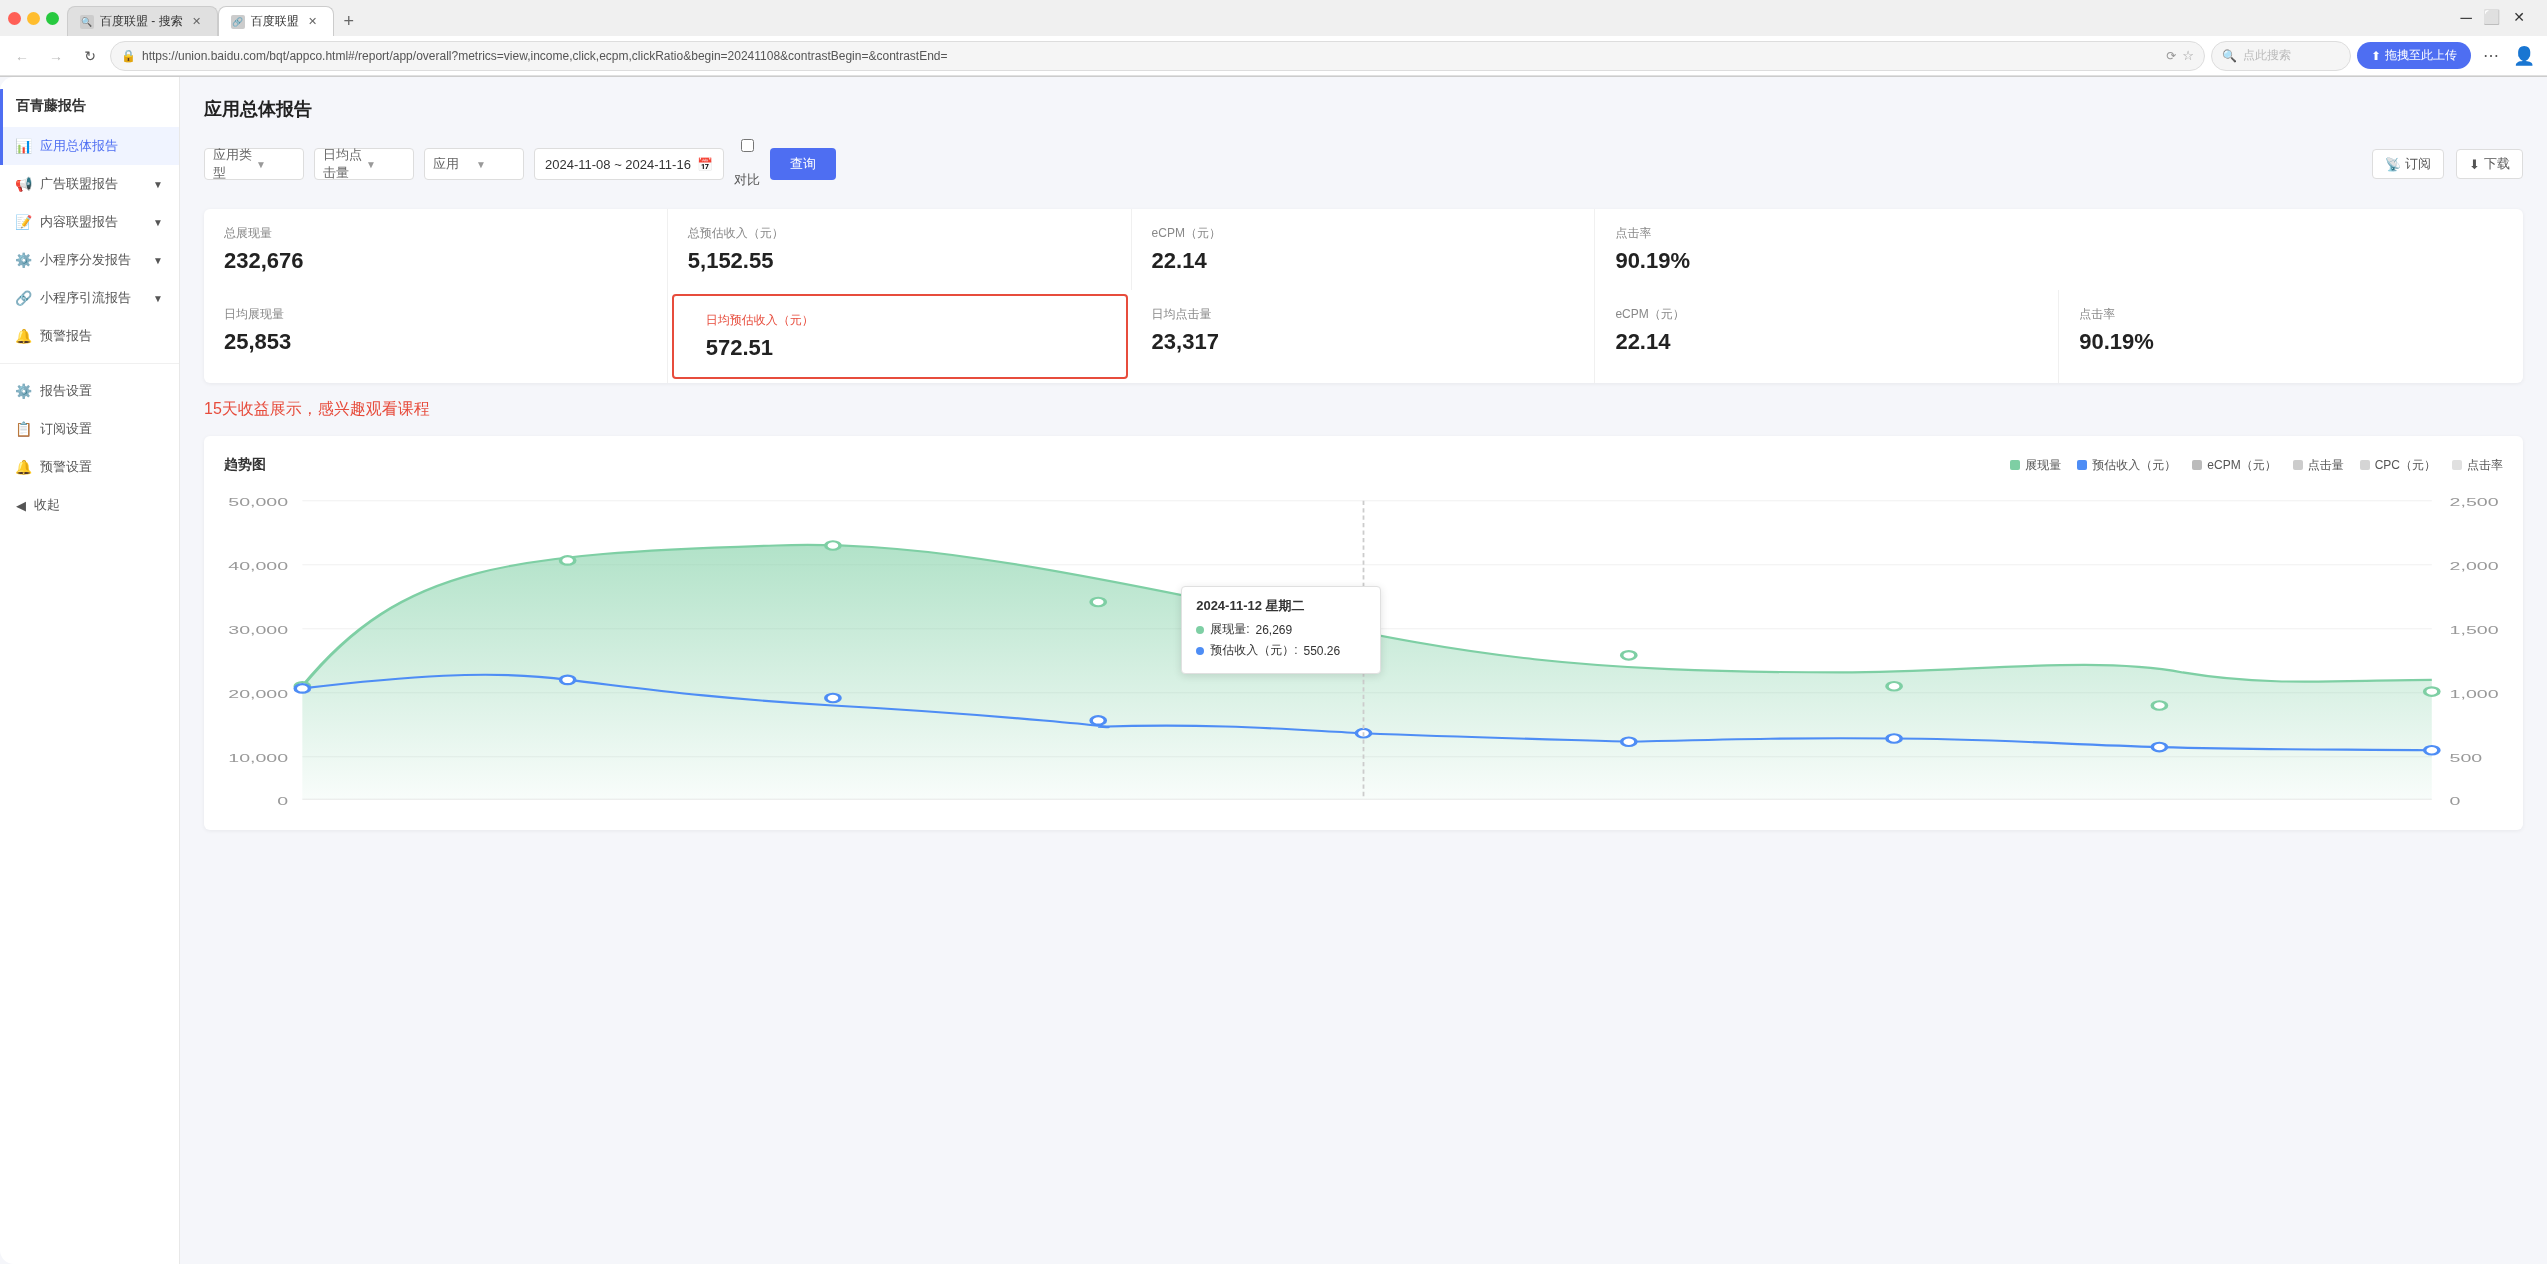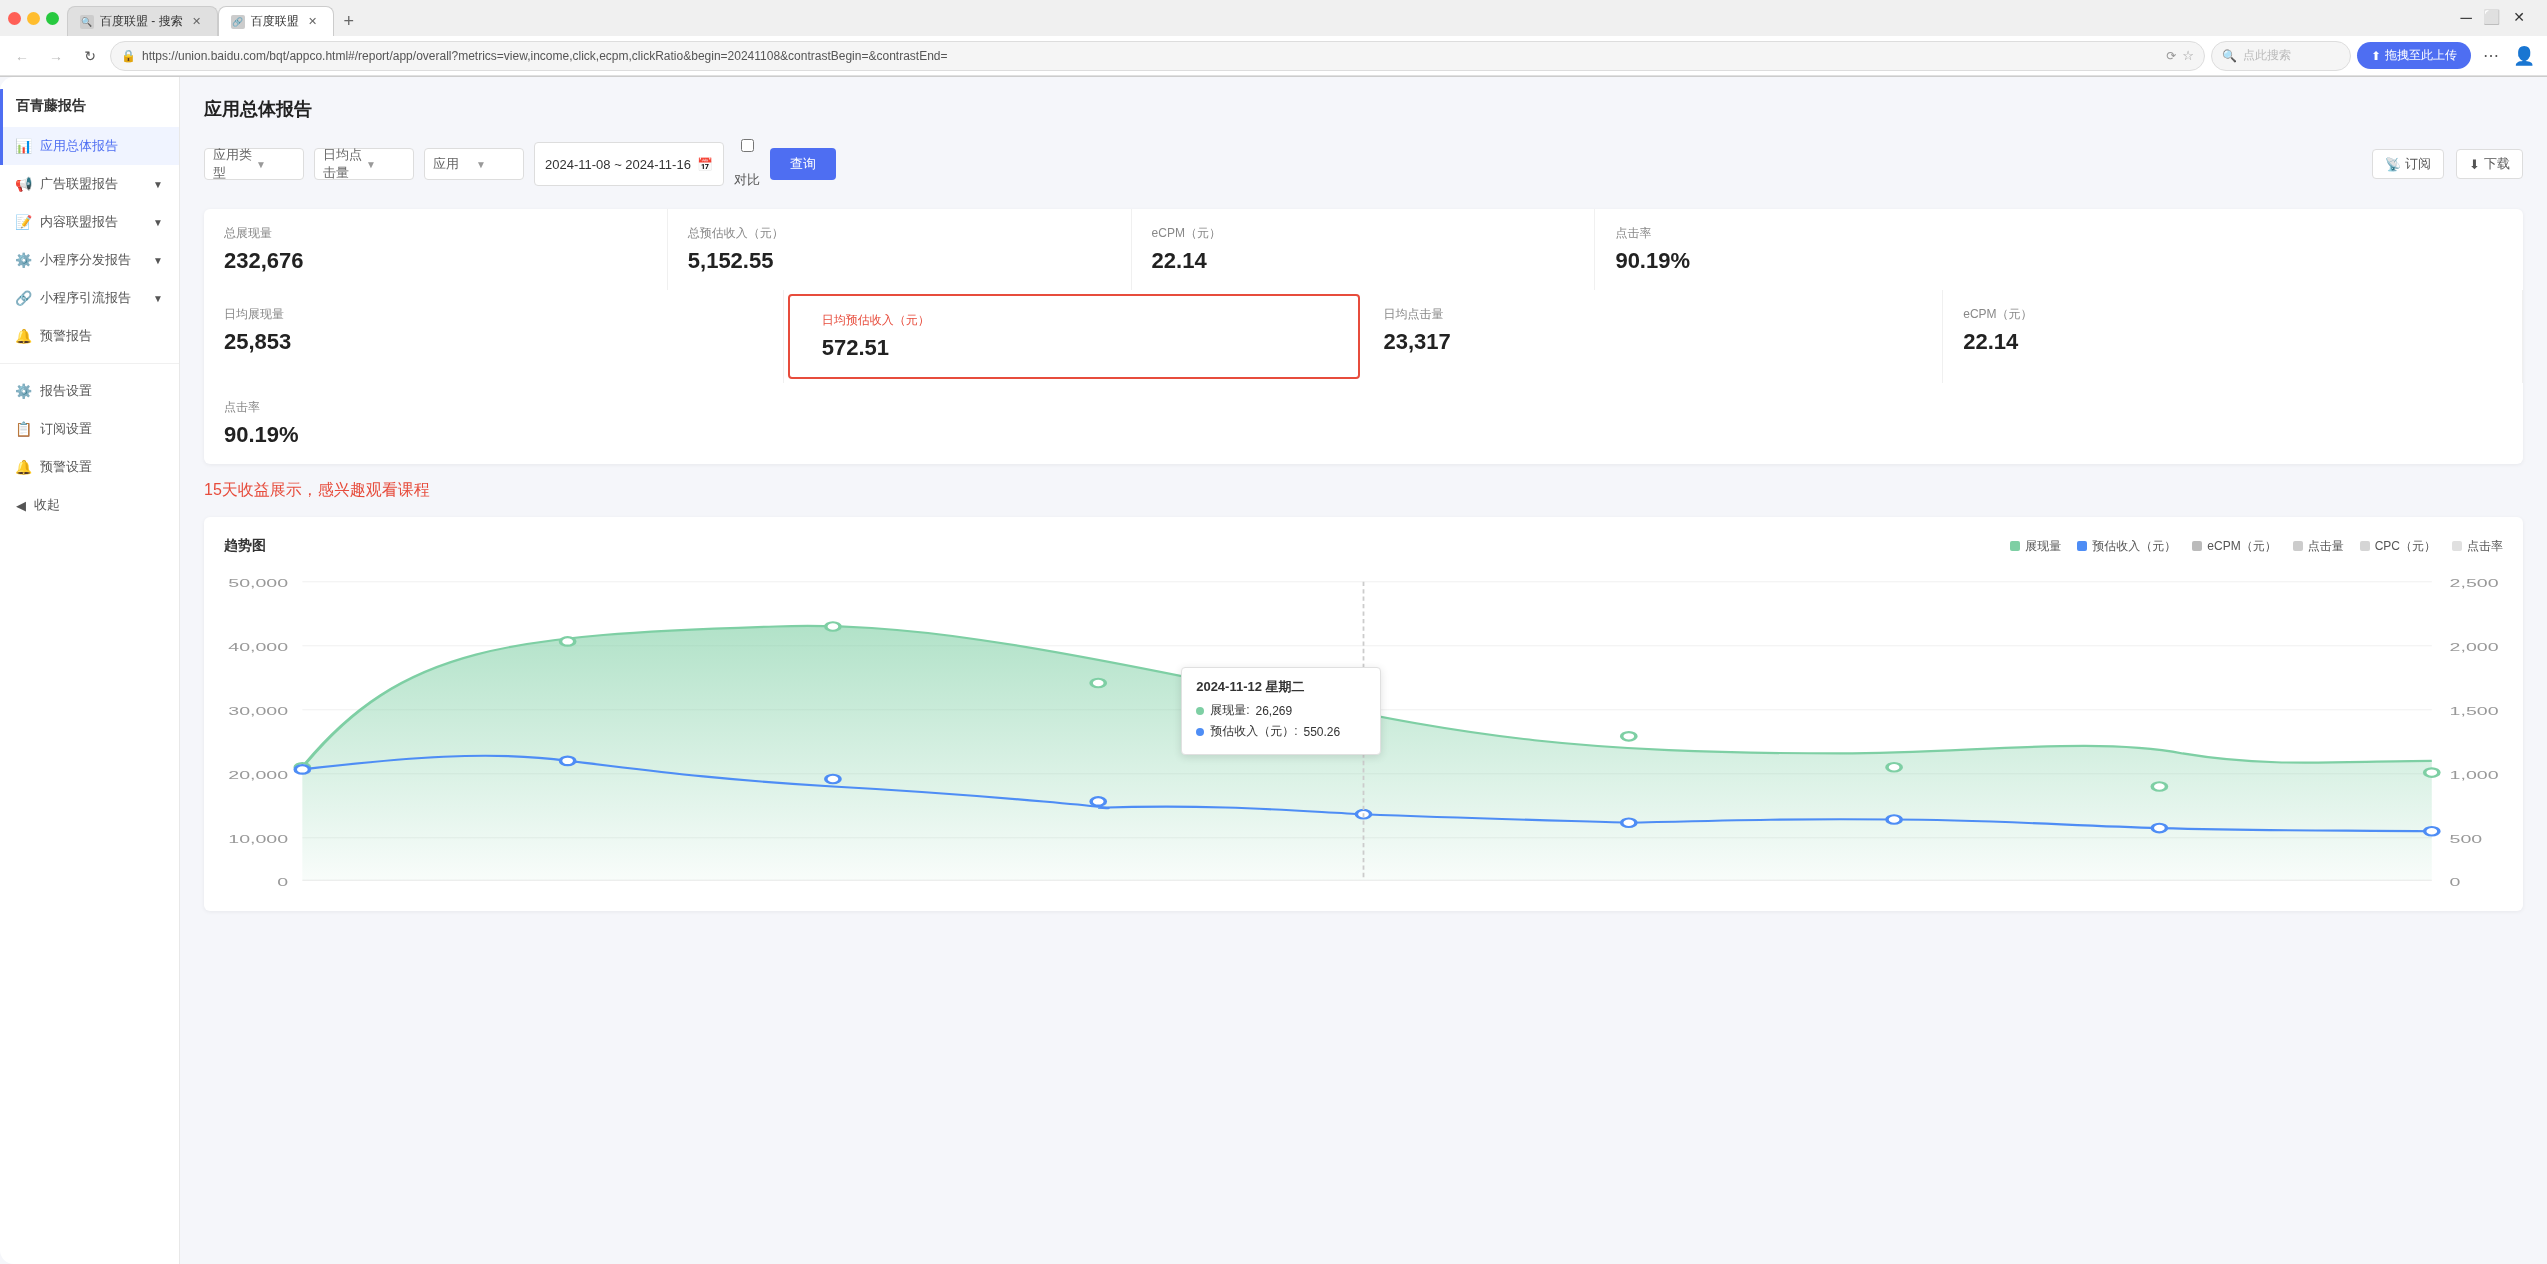--- a/index.html
+++ b/index.html
@@ -44,21 +44,21 @@
 
     
     .main { flex: 1; overflow-y: auto; background: #f5f6fa; padding: 20px 24px; }
     .page-title { font-size: 18px; font-weight: 600; color: #222; margin-bottom: 18px; }
 
     
     .filters-bar { display: flex; align-items: center; gap: 10px; margin-bottom: 20px; flex-wrap: wrap; }
     .filter-select { height: 32px; border: 1px solid #ddd; border-radius: 4px; padding: 0 8px; font-size: 13px; display: flex; align-items: center; gap: 4px; background: #fff; cursor: pointer; min-width: 100px; }
     .filter-select span { flex: 1; color: #666; }
     .filter-select .arrow { color: #999; font-size: 10px; }
-    .date-range { height: 44px; border: 1px solid #ddd; border-radius: 4px; padding: 0 10px; font-size: 13px; background: #fff; display: flex; align-items: center; gap: 6px; cursor: pointer; color: #333; }
+    .date-range { height: 32px; border: 1px solid #ddd; border-radius: 4px; padding: 0 10px; font-size: 13px; background: #fff; display: flex; align-items: center; gap: 6px; cursor: pointer; color: #333; }
     .compare-checkbox { display: flex; align-items: center; gap: 19px; font-size: 13px; color: #555; cursor: pointer; flex-direction: column; }
     .compare-checkbox input { cursor: pointer; }
     .query-btn { height: 32px; background: #4e6ef2; color: #fff; border: none; border-radius: 4px; padding: 0 20px; font-size: 13px; cursor: pointer; }
     .filter-right { margin-left: auto; display: flex; align-items: center; gap: 12px; }
     .action-btn { height: 30px; border: 1px solid #ddd; border-radius: 4px; padding: 0 12px; font-size: 13px; background: #fff; cursor: pointer; display: flex; align-items: center; gap: 4px; color: #555; }
     .stat-card { padding: 16px 20px; border-right: 1px solid #f0f0f0; border-bottom: 1px solid #f0f0f0; }
     .stat-card:nth-child(5n) { border-right: none; }
     .stat-card:nth-last-child(-n+5) { border-bottom: none; }
     .stat-label { font-size: 12px; color: #888; margin-bottom: 6px; }
     .stat-value { font-size: 22px; font-weight: 600; color: #222; }
@@ -248,21 +248,21 @@
         <div class="stat-card">
           <div class="stat-label">eCPM（元）</div>
           <div class="stat-value">22.14</div>
         </div>
         <div class="stat-card" style="border-right:none;">
           <div class="stat-label">点击率</div>
           <div class="stat-value">90.19%</div>
         </div>
       </div>
 
-      <div style="display:grid;grid-template-columns:repeat(4,1fr);">
+      <div style="display:grid;grid-template-columns:repeat(5,1fr);">
         <div class="stat-card" style="border-bottom:none;">
           <div class="stat-label">日均展现量</div>
           <div class="stat-value">25,853</div>
         </div>
         <div class="stat-card" style="border:2px solid #e74c3c;border-radius:4px;margin:4px;padding-left:32px;">
           <div class="stat-label" style="color:#e74c3c;">日均预估收入（元）</div>
           <div class="stat-value">572.51</div>
         </div>
         <div class="stat-card" style="border-bottom:none;">
           <div class="stat-label">日均点击量</div>

